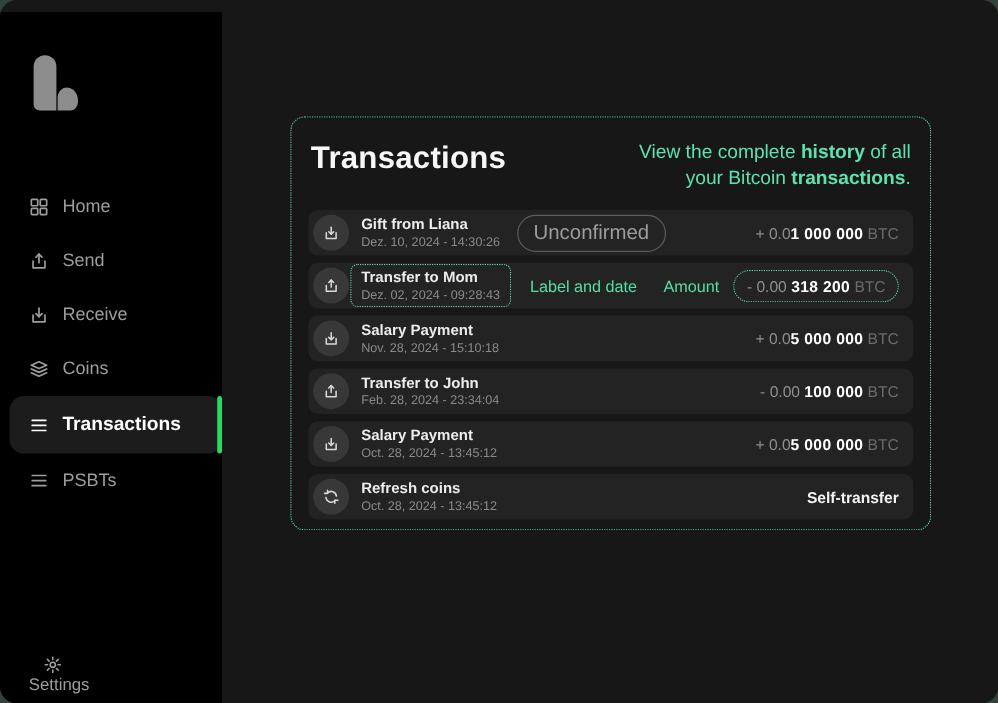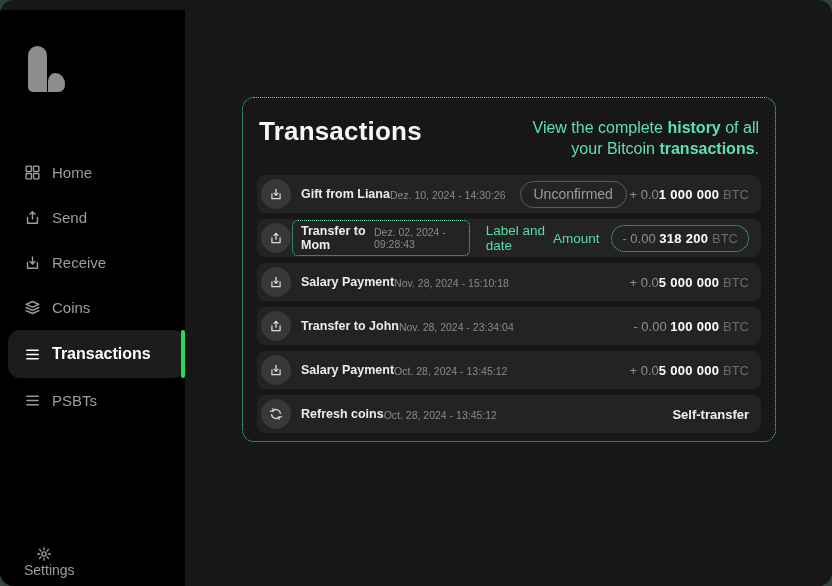--- a/index.html
+++ b/index.html
@@ -59,29 +59,29 @@
     height: 38px; background: #232323; border-radius: 8px;
     display: flex; align-items: center; padding: 0 12px 0 4px; margin-bottom: 6px;
     cursor: pointer;
   }
   .tx-icon {
     width: 30px; height: 30px; border-radius: 50%; background: #383838;
     display: flex; align-items: center; justify-content: center;
     margin-right: 10px; flex: none; color: #d9d9d9;
   }
   .tx-icon svg { width: 14px; height: 14px; }
-  .tx-text { display: flex; flex-direction: row; justify-content: center; line-height: 1.15; }
+  .tx-text { display: flex; flex-direction: column; justify-content: center; line-height: 1.15; }
   .tx-title { color: #ececec; font-size: 12.5px; font-weight: bold; }
   .tx-date { color: #8a8a8a; font-size: 10.5px; margin-top: 2px; }
   .tx-text.outlined {
     border: 1px dotted #56dfa5; border-radius: 6px; padding: 3px 8px; margin-left: -9px;
   }
   .badge {
     margin-left: 14px; border: 1px solid #5c5c5c; color: #9c9c9c;
-    border-radius: 999px; padding: 4.5px 13px; font-size: 14px;
+    border-radius: 999px; padding: 4.5px 13px; font-size: 17px;
   }
   .amount { margin-left: auto; font-size: 13px; color: #8f8f8f; white-space: nowrap; }
   .amount b { color: #ffffff; font-weight: bold; letter-spacing: 0.3px; }
   .amount .unit { color: #6b6b6b; }
   .amount.selftx { color: #f2f2f2; font-weight: bold; font-size: 13px; }
   .callout { color: #56dfa5; font-size: 13.5px; }
   .callout.left { margin-left: 16px; }
   .callout.right { margin-left: auto; }
   .amount-pill {
     margin-left: 12px; border: 1px dotted #56dfa5; border-radius: 999px;
@@ -239,21 +239,21 @@
       <div class="tx-row">
         <span class="tx-icon">
           <svg viewBox="0 0 24 24" fill="none" stroke="currentColor" stroke-width="2.2" stroke-linecap="round" stroke-linejoin="round">
               <path d="M5 12v8h14v-8"></path>
               <path d="M12 14V4"></path>
               <path d="M8.5 7.5L12 4l3.5 3.5"></path>
             </svg>
         </span>
         <span class="tx-text">
           <span class="tx-title">Transfer to John</span>
-          <span class="tx-date">Nov. 28, 2024 - 23:34:04</span>
+          <span class="tx-date">Feb. 28, 2024 - 23:34:04</span>
         </span>
         <span class="amount"><span>- 0.00 </span><b>100 000</b> <span class="unit">BTC</span></span>
       </div>
 
       <div class="tx-row">
         <span class="tx-icon">
           <svg viewBox="0 0 24 24" fill="none" stroke="currentColor" stroke-width="2.2" stroke-linecap="round" stroke-linejoin="round">
               <path d="M5 12v8h14v-8"></path>
               <path d="M12 4v10"></path>
               <path d="M8.5 10.5L12 14l3.5-3.5"></path>

